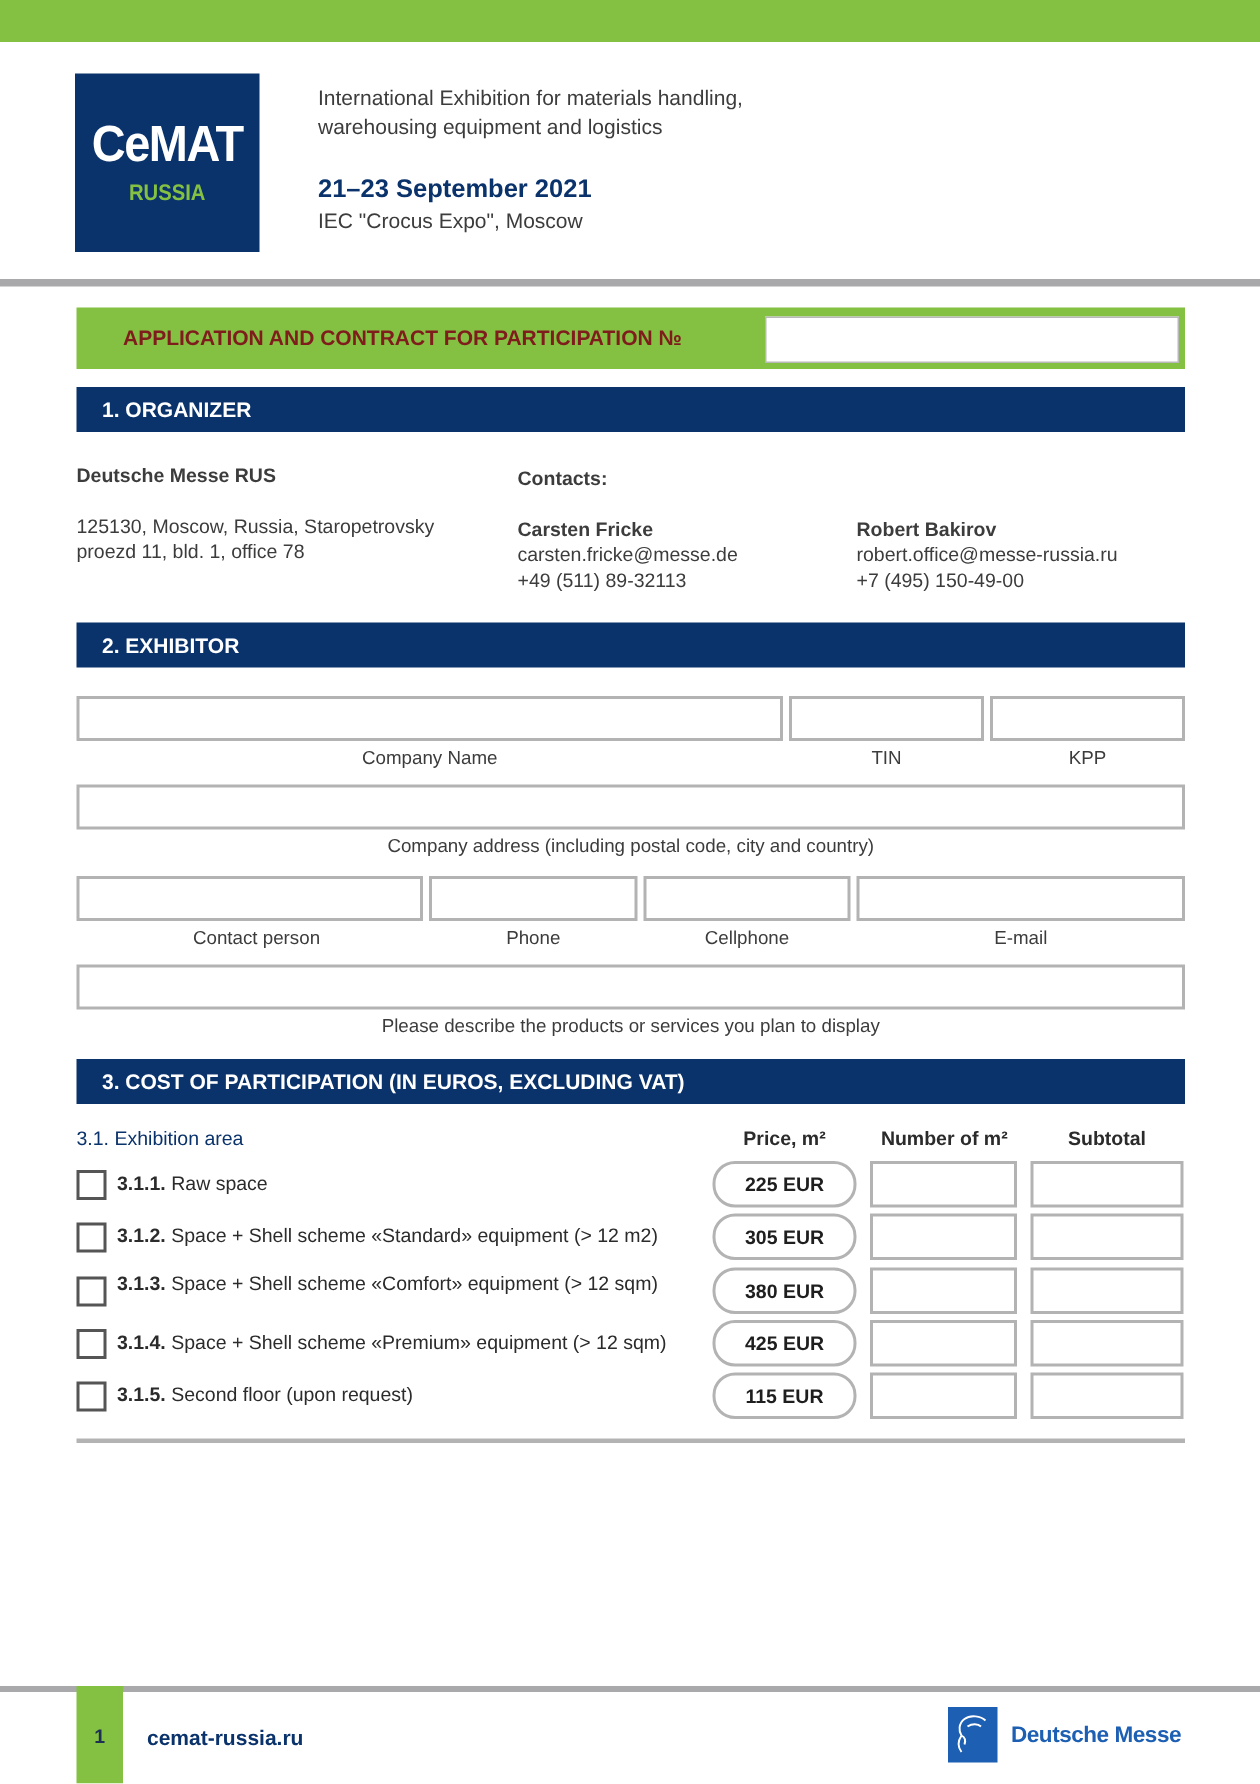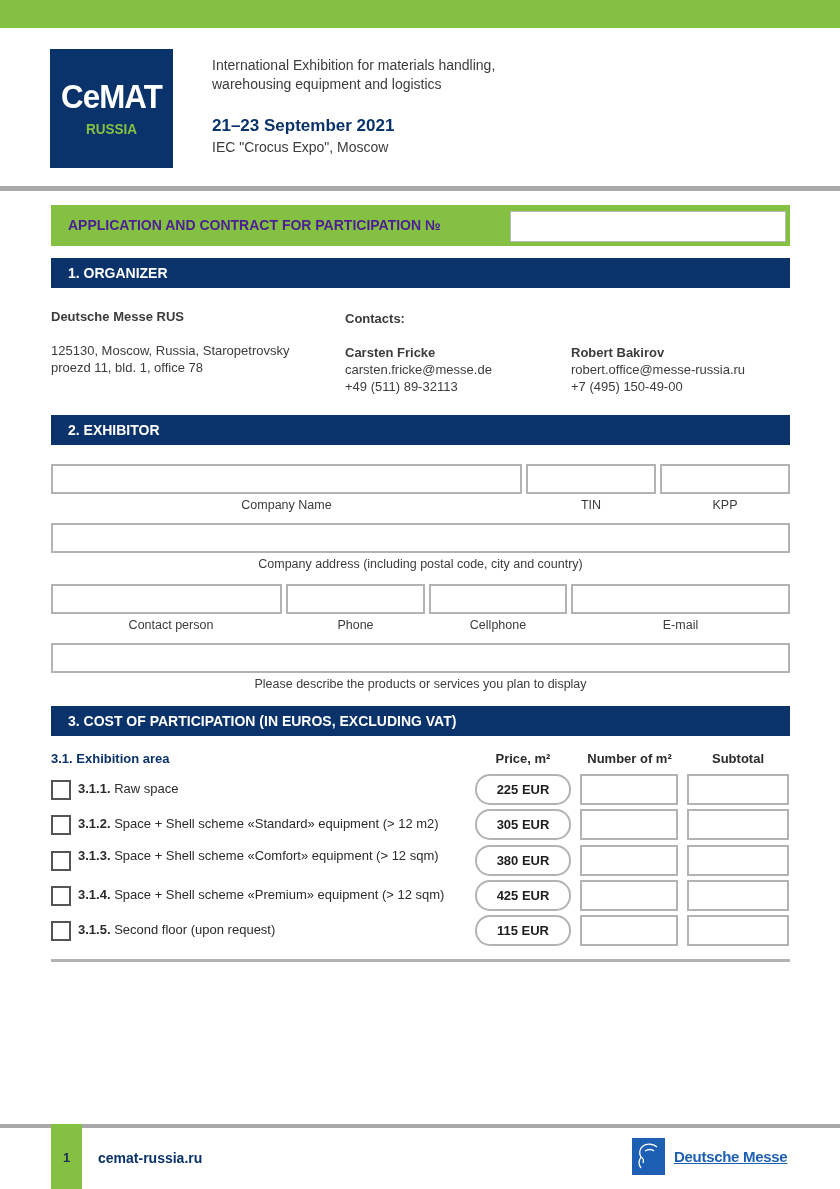--- a/index.html
+++ b/index.html
@@ -9,38 +9,38 @@
   .topbar { left:0; top:0; width:840px; height:28px; background:#84c142; }
   .logo { left:50px; top:49px; width:123px; height:119px; background:#0a326b; }
   .logo .l1 { position:absolute; left:0; right:0; top:28px; text-align:center; color:#fff; font-weight:bold;
               font-size:34px; letter-spacing:-1px; font-family:"Liberation Sans", sans-serif; transform:scaleX(0.92); }
   .logo .l2 { position:absolute; left:0; right:0; top:71px; text-align:center; color:#84c142; font-weight:bold; font-size:15px; transform:scaleX(0.9); }
   .hdr-sub { left:212px; top:56px; font-size:14px; line-height:19px; color:#3c3c3c; width:340px; }
   .hdr-date { left:212px; top:116px; font-size:17px; font-weight:bold; color:#0a326b; }
   .hdr-venue { left:212px; top:139px; font-size:14px; color:#3c3c3c; }
   .divider { left:0; width:840px; height:5px; background:#a9a9ab; }
   .greenbar { left:51px; top:205px; width:739px; height:41px; background:#84c142; }
-  .greenbar .t { position:absolute; left:17px; top:12px; color:#4c1d95; font-weight:bold; font-size:14px; }
+  .greenbar .t { position:absolute; left:31px; top:12px; color:#7f1d1d; font-weight:bold; font-size:14px; }
   .greenbar .box { position:absolute; left:459px; top:6px; width:270px; height:27px; background:#fff; border:1px solid #b8b8b8; }
   .secbar { left:51px; width:739px; height:30px; background:#0a326b; }
   .secbar .t { position:absolute; left:17px; top:7px; color:#fff; font-weight:bold; font-size:14px; }
   .txt { font-size:13px; color:#3c3c3c; line-height:17px; }
   .b { font-weight:bold; color:#3c3c3c; }
   .field { border:2px solid #b3b3b3; background:#fff; box-sizing:border-box; }
   .flabel { font-size:12.5px; color:#3c3c3c; text-align:center; }
   .colh { font-size:13px; font-weight:bold; color:#2b2b2b; text-align:center; }
-  .sub-h { font-size:13px; font-weight:bold; color:#0a326b; }
+  .sub-h { font-size:13px; font-weight:normal; color:#0a326b; }
   .chk { width:20px; height:20px; border:2px solid #555; box-sizing:border-box; background:#fff; }
   .item { font-size:13px; color:#2b2b2b; }
   .price { font-size:13px; font-weight:bold; color:#1e1e1e; text-align:center; line-height:27px;border-radius:15px; }
   .footgreen { left:51px; top:1124px; width:31px; height:65px; background:#84c142; }
   .pagenum { left:51px; top:1150px; width:31px; text-align:center; font-weight:bold; font-size:13px; color:#1e2f55; }
   .site { left:98px; top:1150px; font-weight:bold; font-size:14px; color:#0a326b; }
   .dmlogo { left:632px; top:1138px; width:33px; height:37px; background:#1d5fb3; }
-  .dmtext { left:674px; top:1148px; font-weight:bold; font-size:15px; color:#1d5fb3; letter-spacing:-0.3px;text-decoration:underline; }
+  .dmtext { left:674px; top:1148px; font-weight:bold; font-size:15px; color:#1d5fb3; letter-spacing:-0.3px; }
 </style>
 </head>
 <body>
 
 <div class="abs topbar"></div>
 
 <div class="abs logo">
   <div class="l1">CeMAT</div>
   <div class="l2">RUSSIA</div>
 </div>

